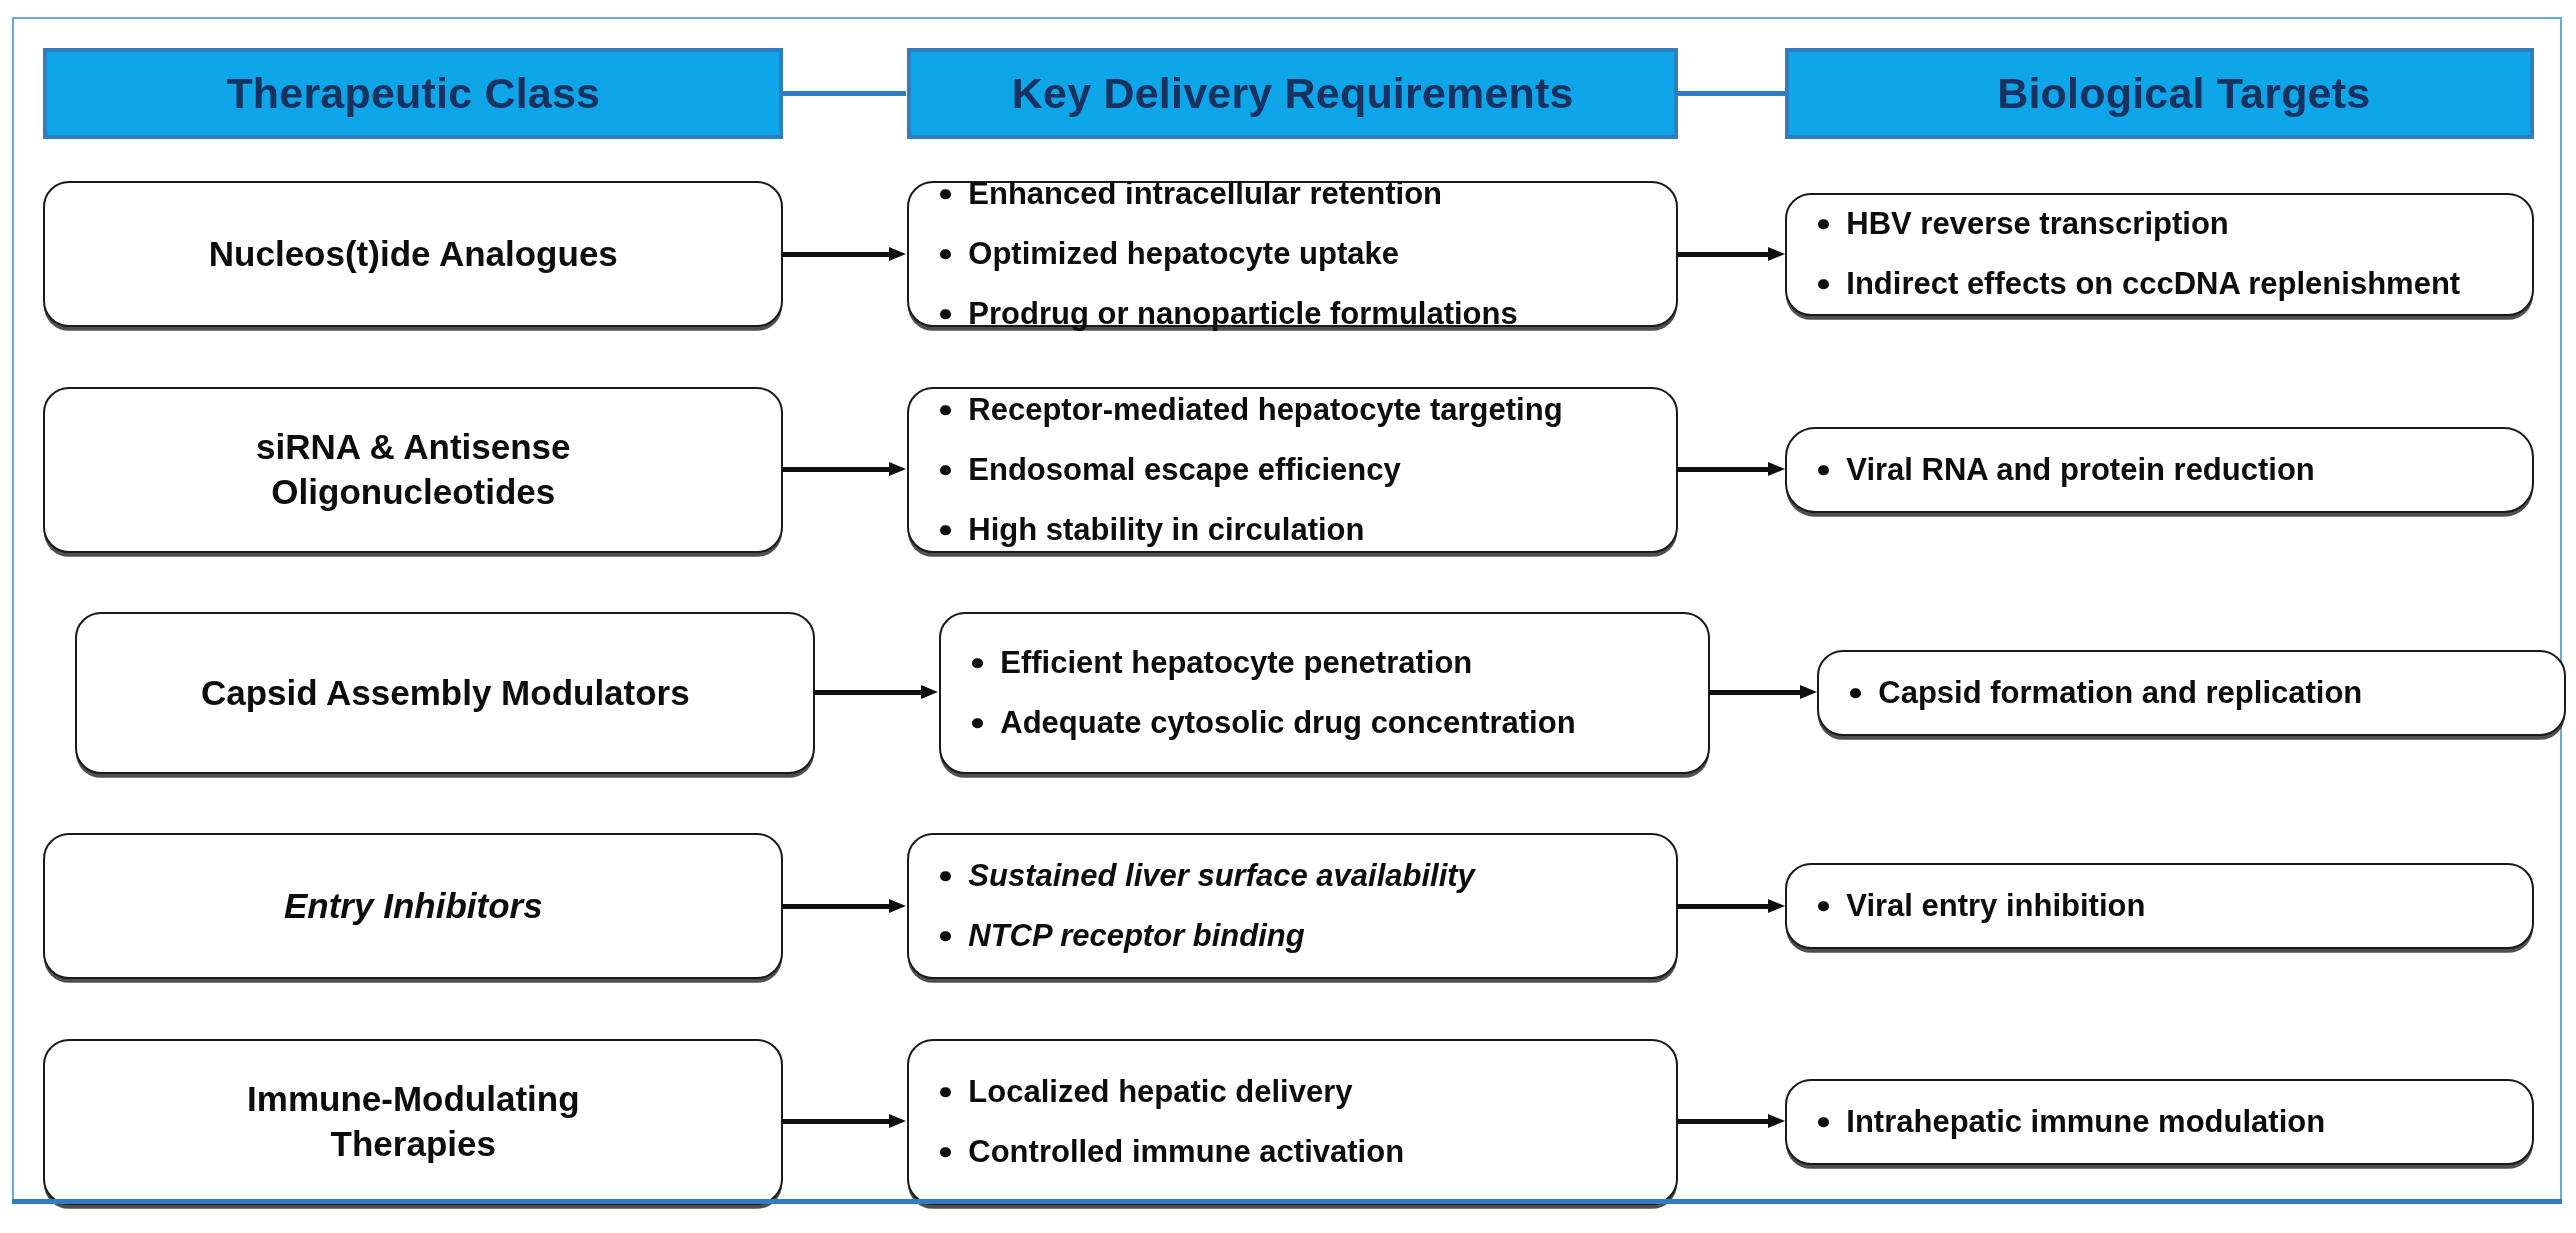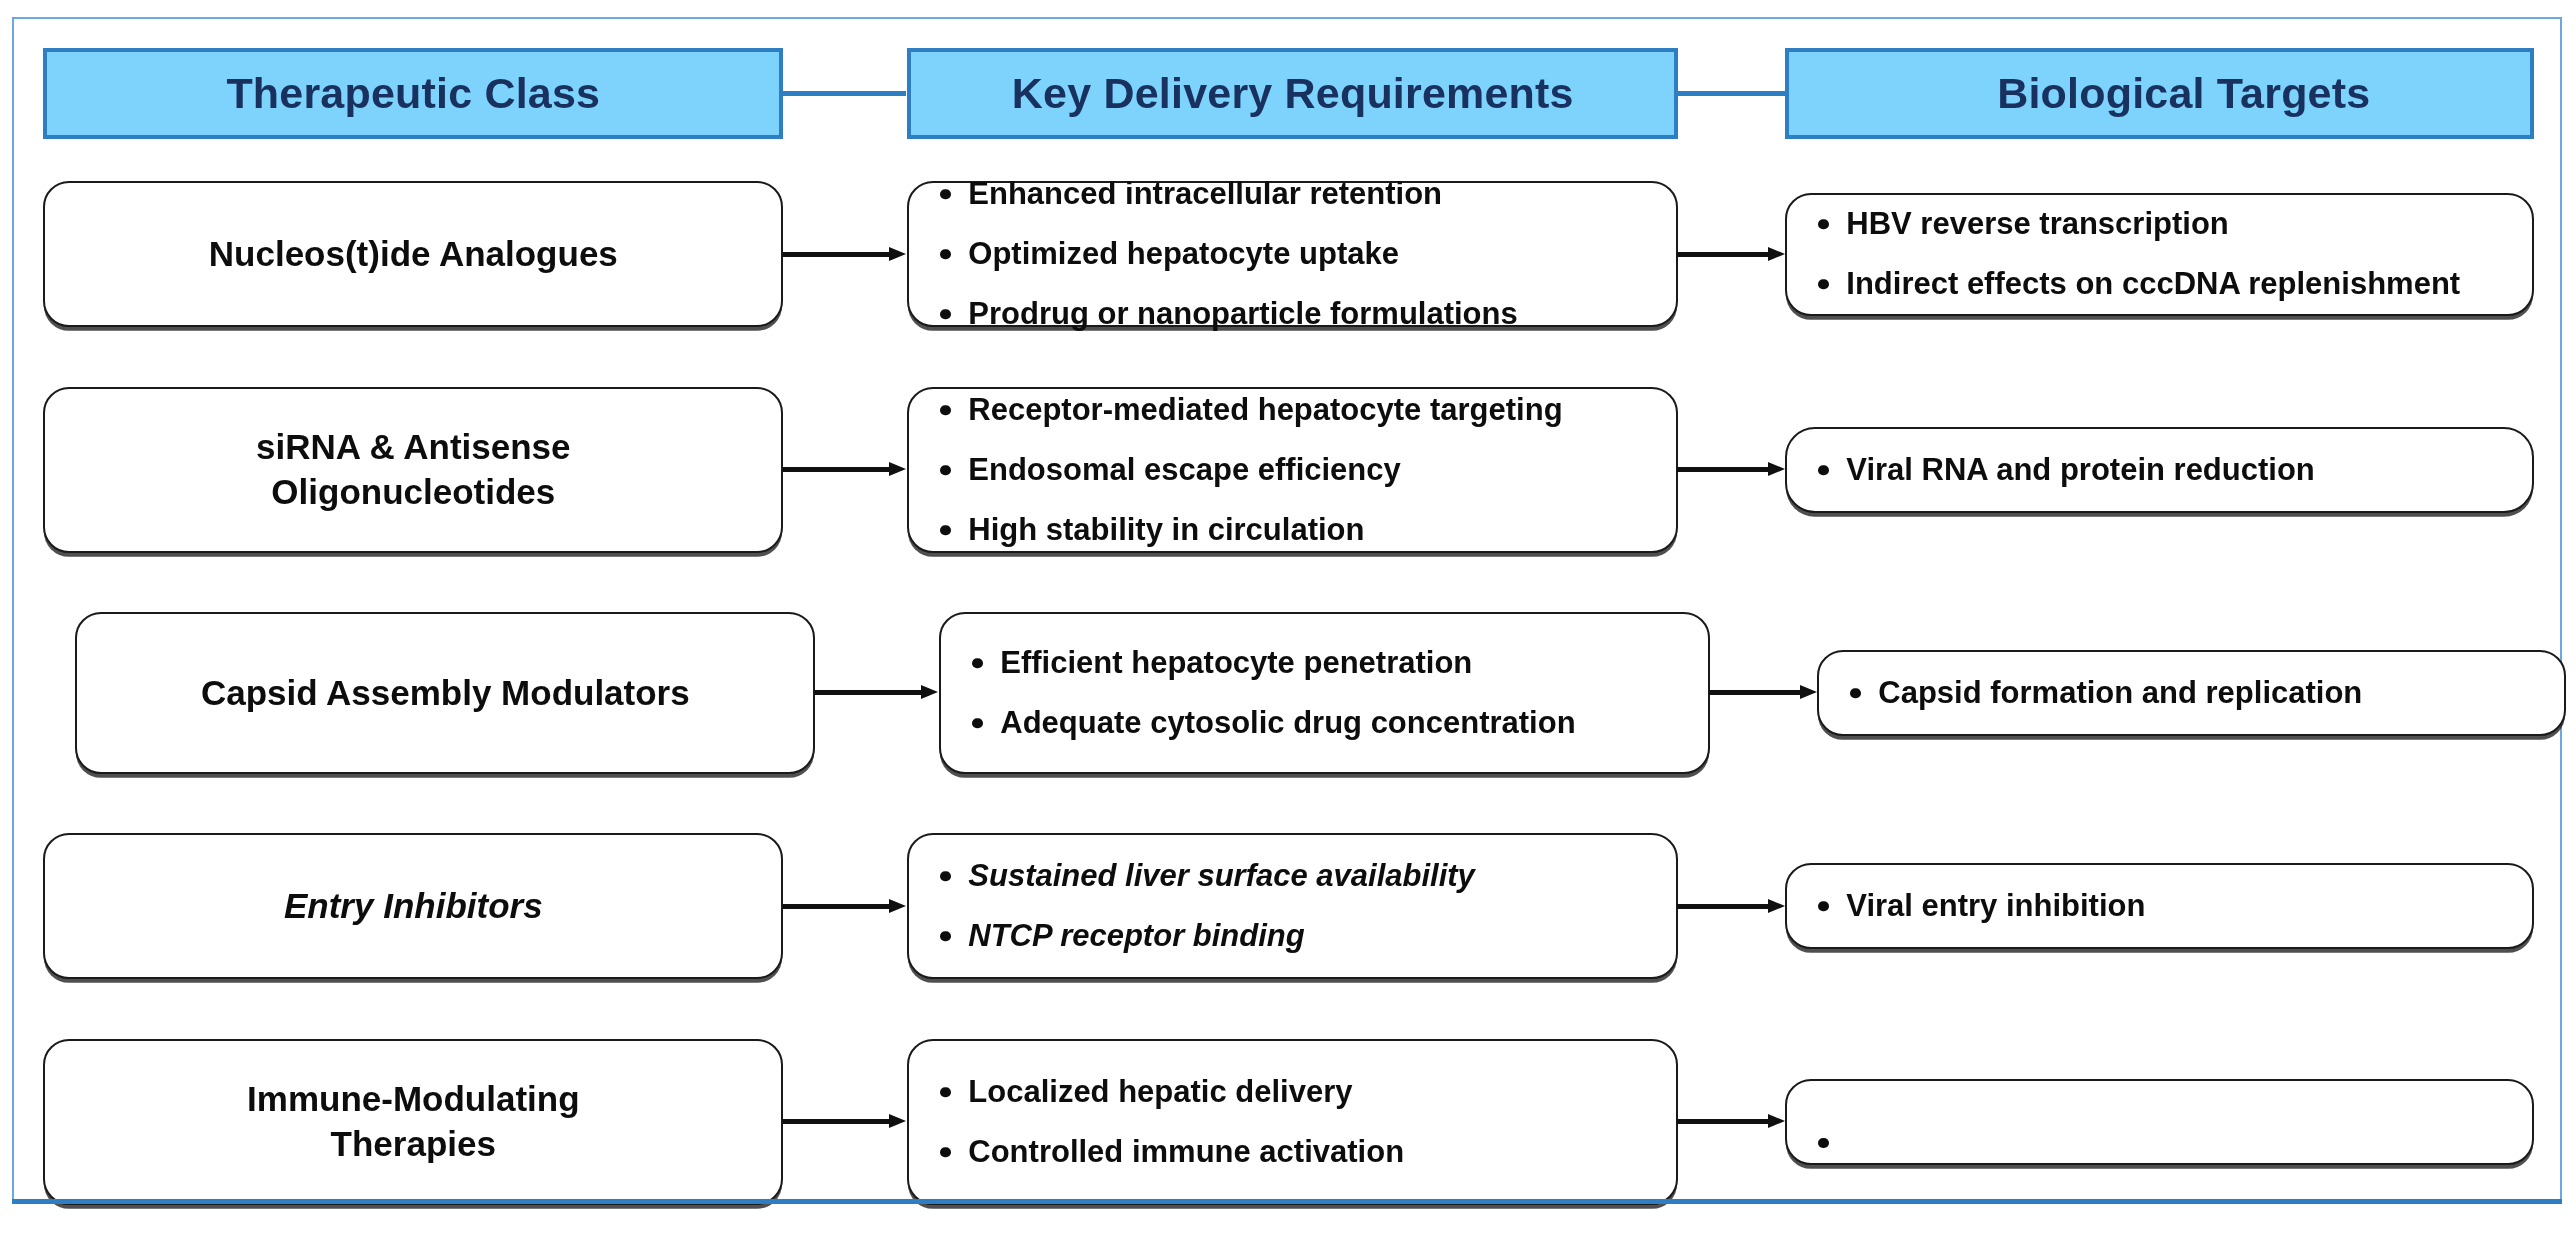--- a/index.html
+++ b/index.html
@@ -41,21 +41,21 @@
     top: 29px;
     width: 2550px;
     height: 92px;
   }
   .header-box {
     position: absolute;
     top: 0;
     height: 91px;
     box-sizing: border-box;
     border: 4.6px solid #2e7ec4;
-    background: #7dd3fc;
+    background: #0ea5e9;
     display: flex;
     align-items: center;
     justify-content: center;
   }
   .header-box .htext {
     color: #18315f;
     font-size: 43px;
     font-weight: bold;
     letter-spacing: 0.2px;
     white-space: nowrap;
@@ -298,21 +298,21 @@
             <li><span class="dot"></span><span>Localized hepatic delivery</span></li>
             <li><span class="dot"></span><span>Controlled immune activation</span></li>
           </ul>
         </div>
         <div class="arrow a2" style="top: 75px;">
           <div class="shaft"></div>
           <div class="head"></div>
         </div>
         <div class="node right" style="height: 86px; top: 40px;">
           <ul class="bullets">
-            <li><span class="dot"></span></li>
+            <li><span class="dot"></span><span>Intrahepatic immune modulation</span></li>
           </ul>
         </div>
       </div>
     </div>
 
 </div>
 <div class="frame-bottom-accent"></div>
 
 
 </body></html>

